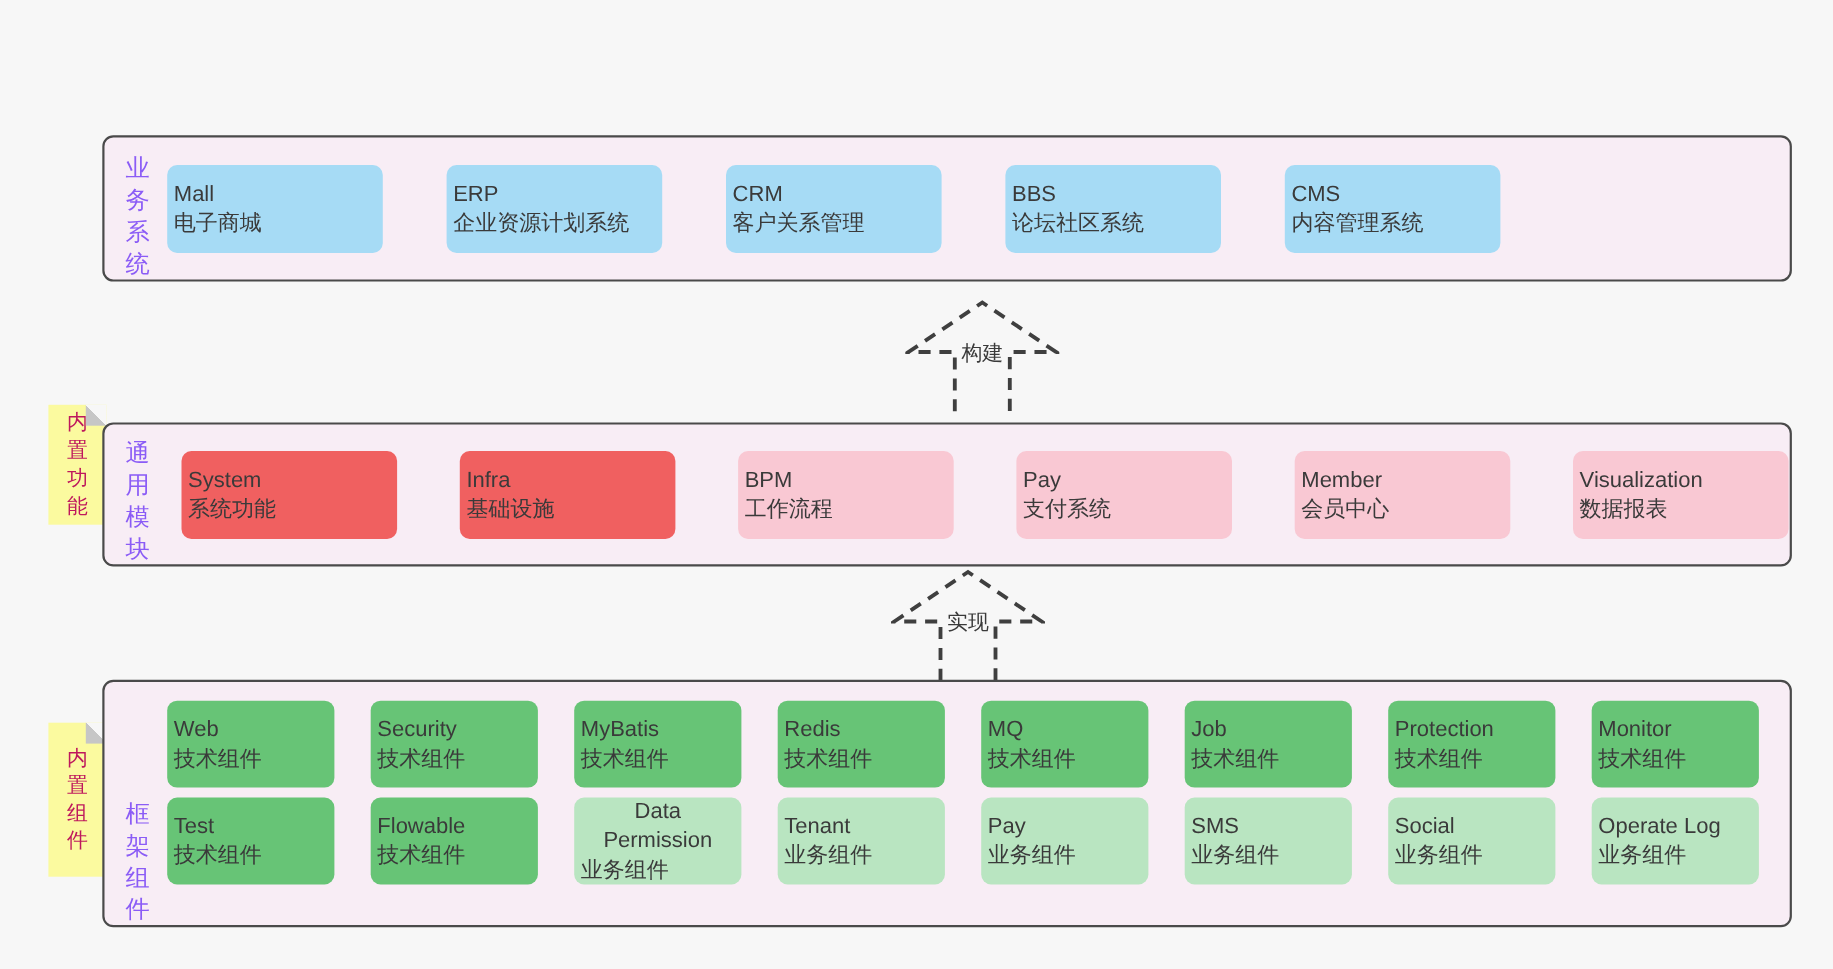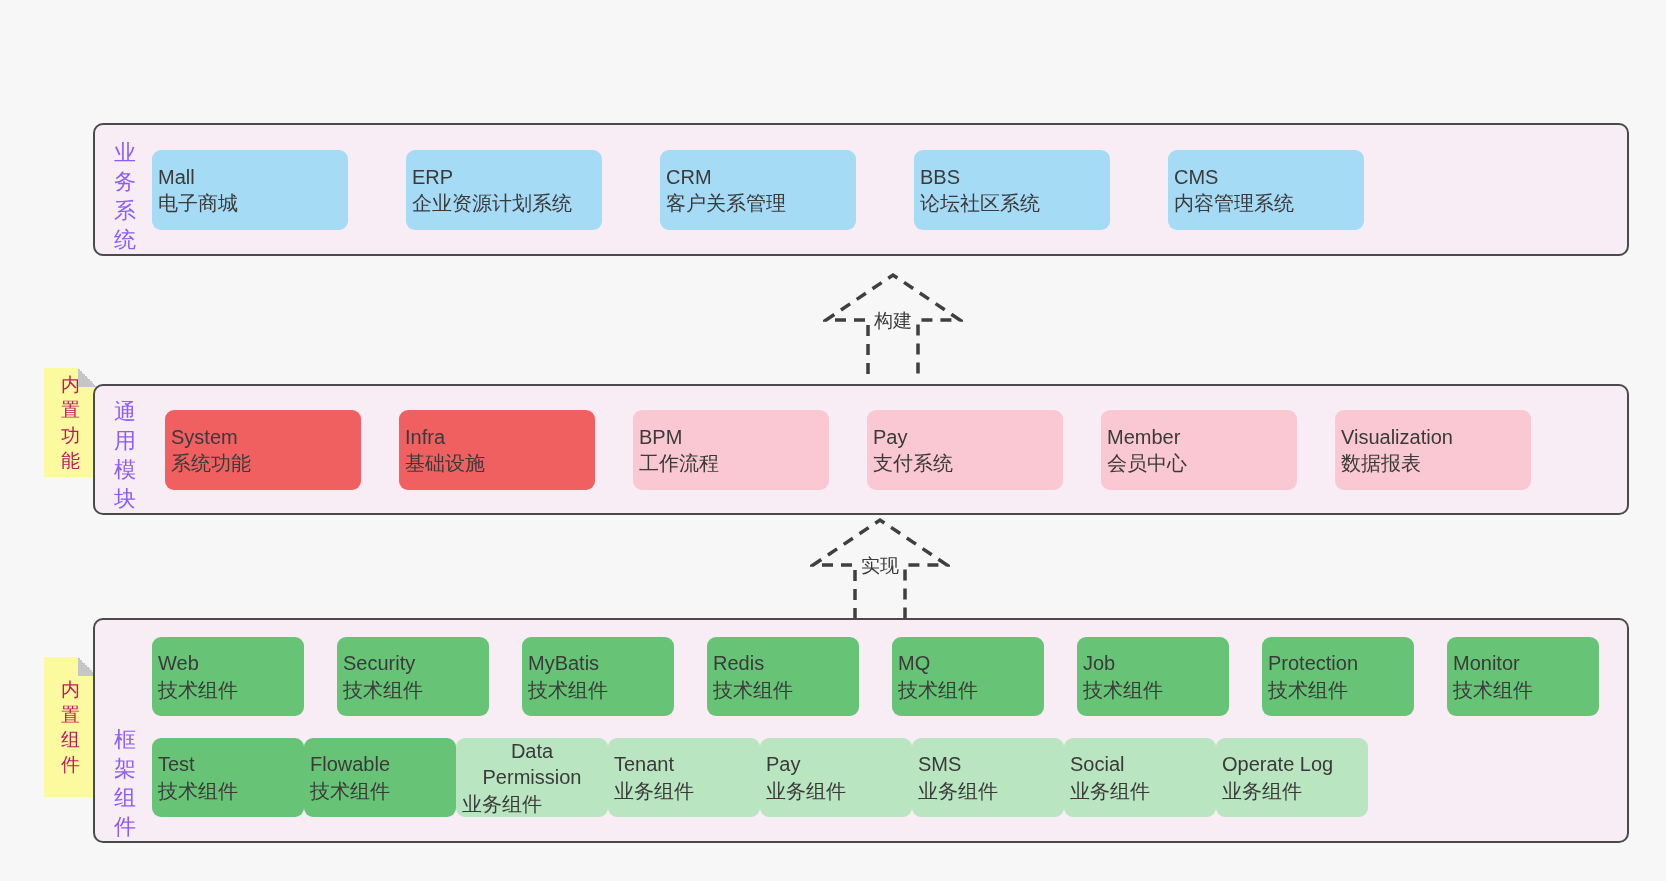--- a/index.html
+++ b/index.html
@@ -92,21 +92,21 @@
   <svg width="140" height="102" viewBox="0 0 140 102">
     <path d="M45,102 L45,48 L3,48 L70,3 L137,48 L95,48 L95,102" fill="none" stroke="#3f3f3f" stroke-width="3.5" stroke-dasharray="11,8"></path>
   </svg>
   <span class="arrow-label">构建</span>
 </div>
 
 <div class="panel" style="left:93px; top:372px; width:1536px; height:131px;margin-top:12px;">
   <div class="vlabel">
     <span class="vtext">通用模块</span>
   </div>
-  <div class="row" style="left:57px; top:24px; gap:38px;padding-left:13px;">
+  <div class="row" style="left:57px; top:24px; gap:57px;padding-left:13px;">
     <div class="bx bx-wide red">
       <span>System</span>
       <span>系统功能</span>
     </div>
     <div class="bx bx-wide red">
       <span>Infra</span>
       <span>基础设施</span>
     </div>
     <div class="bx bx-wide pink">
       <span>BPM</span>
@@ -165,21 +165,21 @@
     </div>
     <div class="bx bx-small green">
       <span>Protection</span>
       <span>技术组件</span>
     </div>
     <div class="bx bx-small green">
       <span>Monitor</span>
       <span>技术组件</span>
     </div>
   </div>
-  <div class="row" style="left:57px; top:118px; ">
+  <div class="row" style="left:57px; top:105px; gap:33px;">
     <div class="bx bx-small green">
       <span>Test</span>
       <span>技术组件</span>
     </div>
     <div class="bx bx-small green">
       <span>Flowable</span>
       <span>技术组件</span>
     </div>
     <div class="bx bx-small lgreen">
       <span>Data Permission</span>

